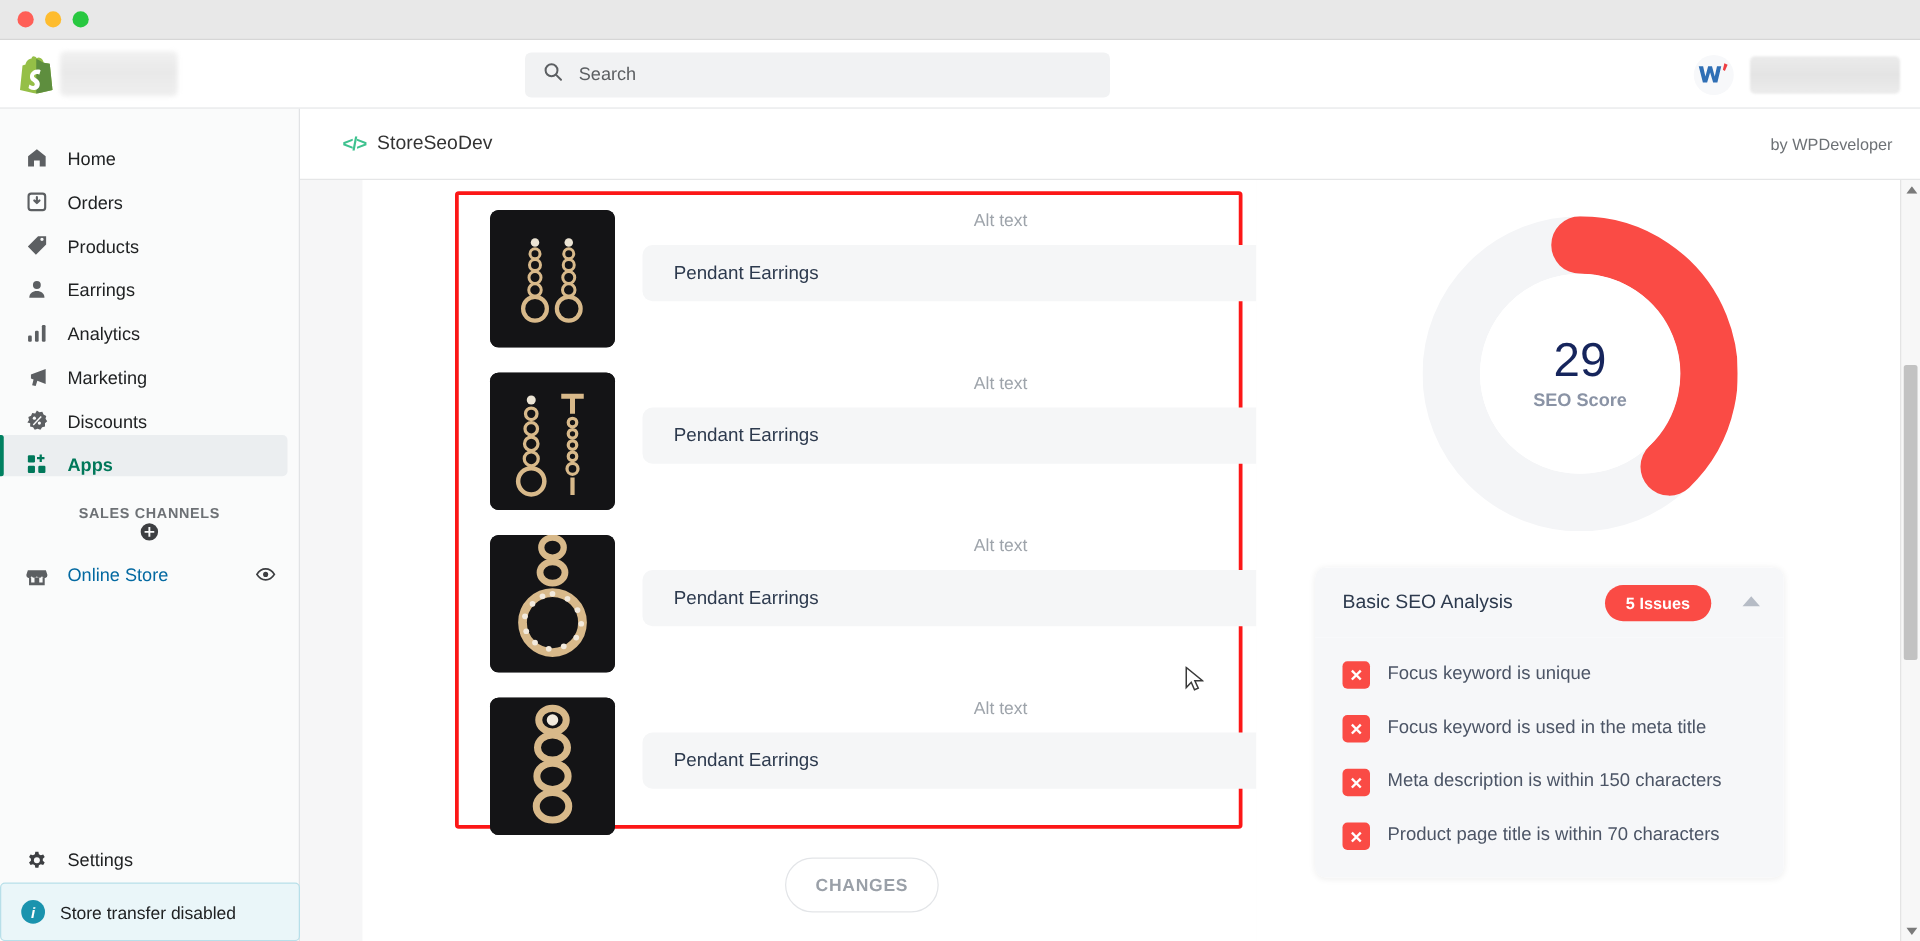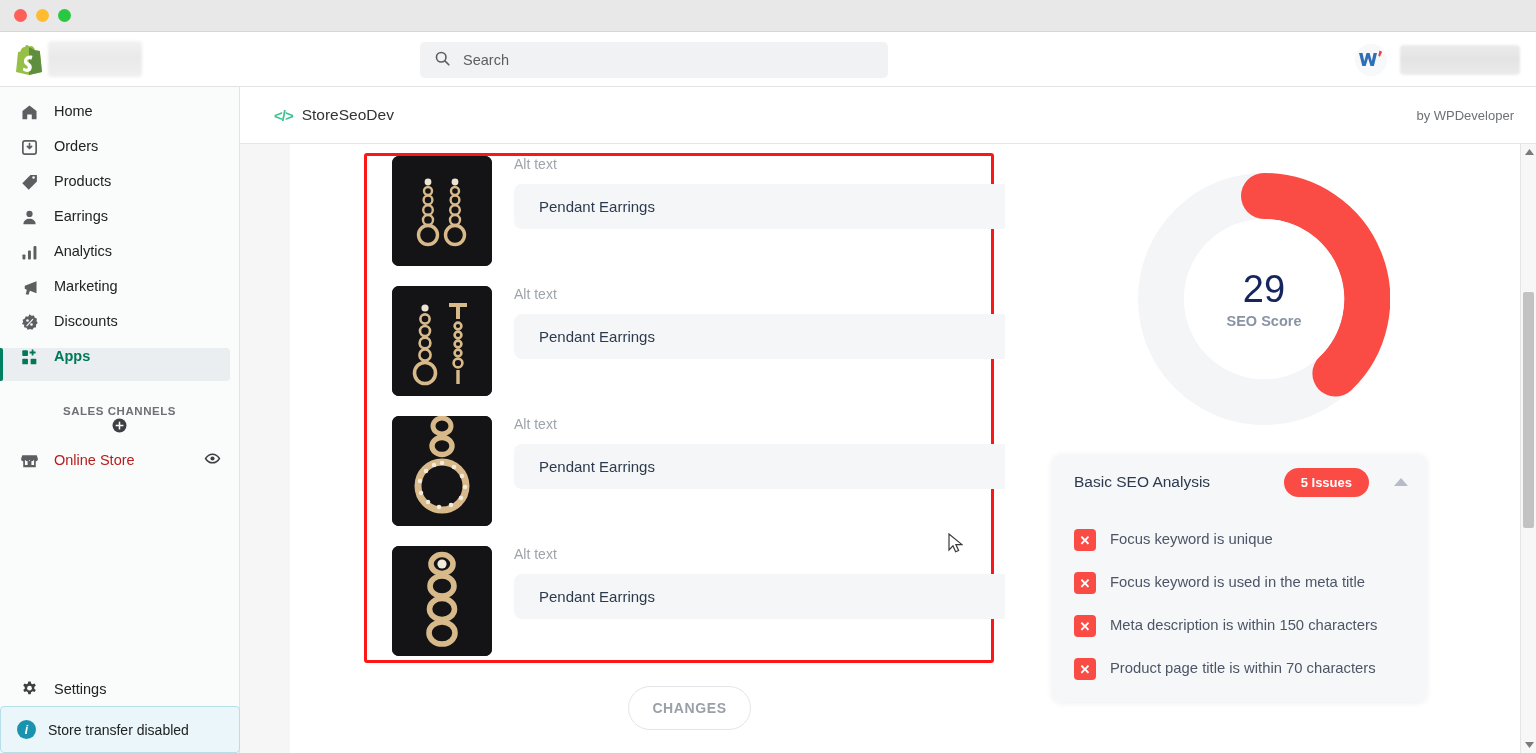--- a/index.html
+++ b/index.html
@@ -45,39 +45,39 @@
     filter: blur(1px);
   }
 
   
   .sidebar {
     position:absolute; left:0; top:87px; width:240px; height:666px;
     background:#fafbfb; border-right:1px solid #e1e3e5;
   }
   .nav { padding-top:16px; }
   .nav-item {
-    display:flex; align-items:flex-start; gap:14px; height:33px;
+    display:flex; align-items:flex-end; gap:14px; height:33px;
     padding-left:18px; margin:0 9px 2px 0; border-radius:0 4px 4px 0;
     color:#202223; font-size:14.5px; cursor:pointer; position:relative;
   }
   .nav-item .ico { width:22px; display:flex; justify-content:center; color:#5c5f62; }
   .nav-item.active { background:#ebeef0; color:#00785a; font-weight:600; }
   .nav-item.active .ico { color:#00785a; }
   .nav-item.active:before {
     content:""; position:absolute; left:0; top:0; width:3px; height:100%;
     background:#008060; border-radius:0 2px 2px 0;
   }
   .section-head {
     display:flex; align-items:center; justify-content:space-between;
     padding:22px 18px 8px 18px; color:#6d7175; font-size:11.5px;
     letter-spacing:.55px; font-weight:600;flex-direction:column;
   }
   .chan-item {
     display:flex; align-items:center; gap:14px; height:32px;
-    padding:0 18px; color:#b91c1c; font-size:14.5px; cursor:pointer;
+    padding:0 18px; color:#0369a1; font-size:14.5px; cursor:pointer;
   }
   .chan-item .ico { width:22px; display:flex; justify-content:center; color:#5c5f62; }
   .chan-item .eye { margin-left:auto; color:#5c5f62; }
   .settings-row {
     position:absolute; left:0; bottom:47px; width:100%;
     display:flex; align-items:center; gap:14px; height:34px; padding-left:18px;
     color:#202223; font-size:14.5px; cursor:pointer;
   }
   .settings-row .ico { width:22px; display:flex; justify-content:center; color:#3d3f42; }
   .transfer-bar {
@@ -367,21 +367,21 @@
     <span class="app-title">StoreSeoDev</span>
     <span class="by-dev">by WPDeveloper</span>
   </div>
 
   <div class="content">
 
     <div class="left-panel">
 
       <div class="redbox"></div>
 
-      <div style="position:absolute; left:77px; top:0; width:748px;">
+      <div style="position:absolute; left:77px; top:12px; width:748px;text-align:center;">
 
         <div class="alt-row">
           <div class="thumb">
             <svg width="100" height="110" viewBox="0 0 100 110">
               <rect width="100" height="110" fill="#141416"></rect>
               <g stroke="#d8b98a" stroke-width="2.4" fill="none">
                 <circle cx="36" cy="26" r="3.4" fill="#ece4d4" stroke="none"></circle>
                 <circle cx="36" cy="35" r="4"></circle>
                   <circle cx="36" cy="44" r="4.4"></circle>
                 <circle cx="36" cy="54" r="4.8"></circle>

